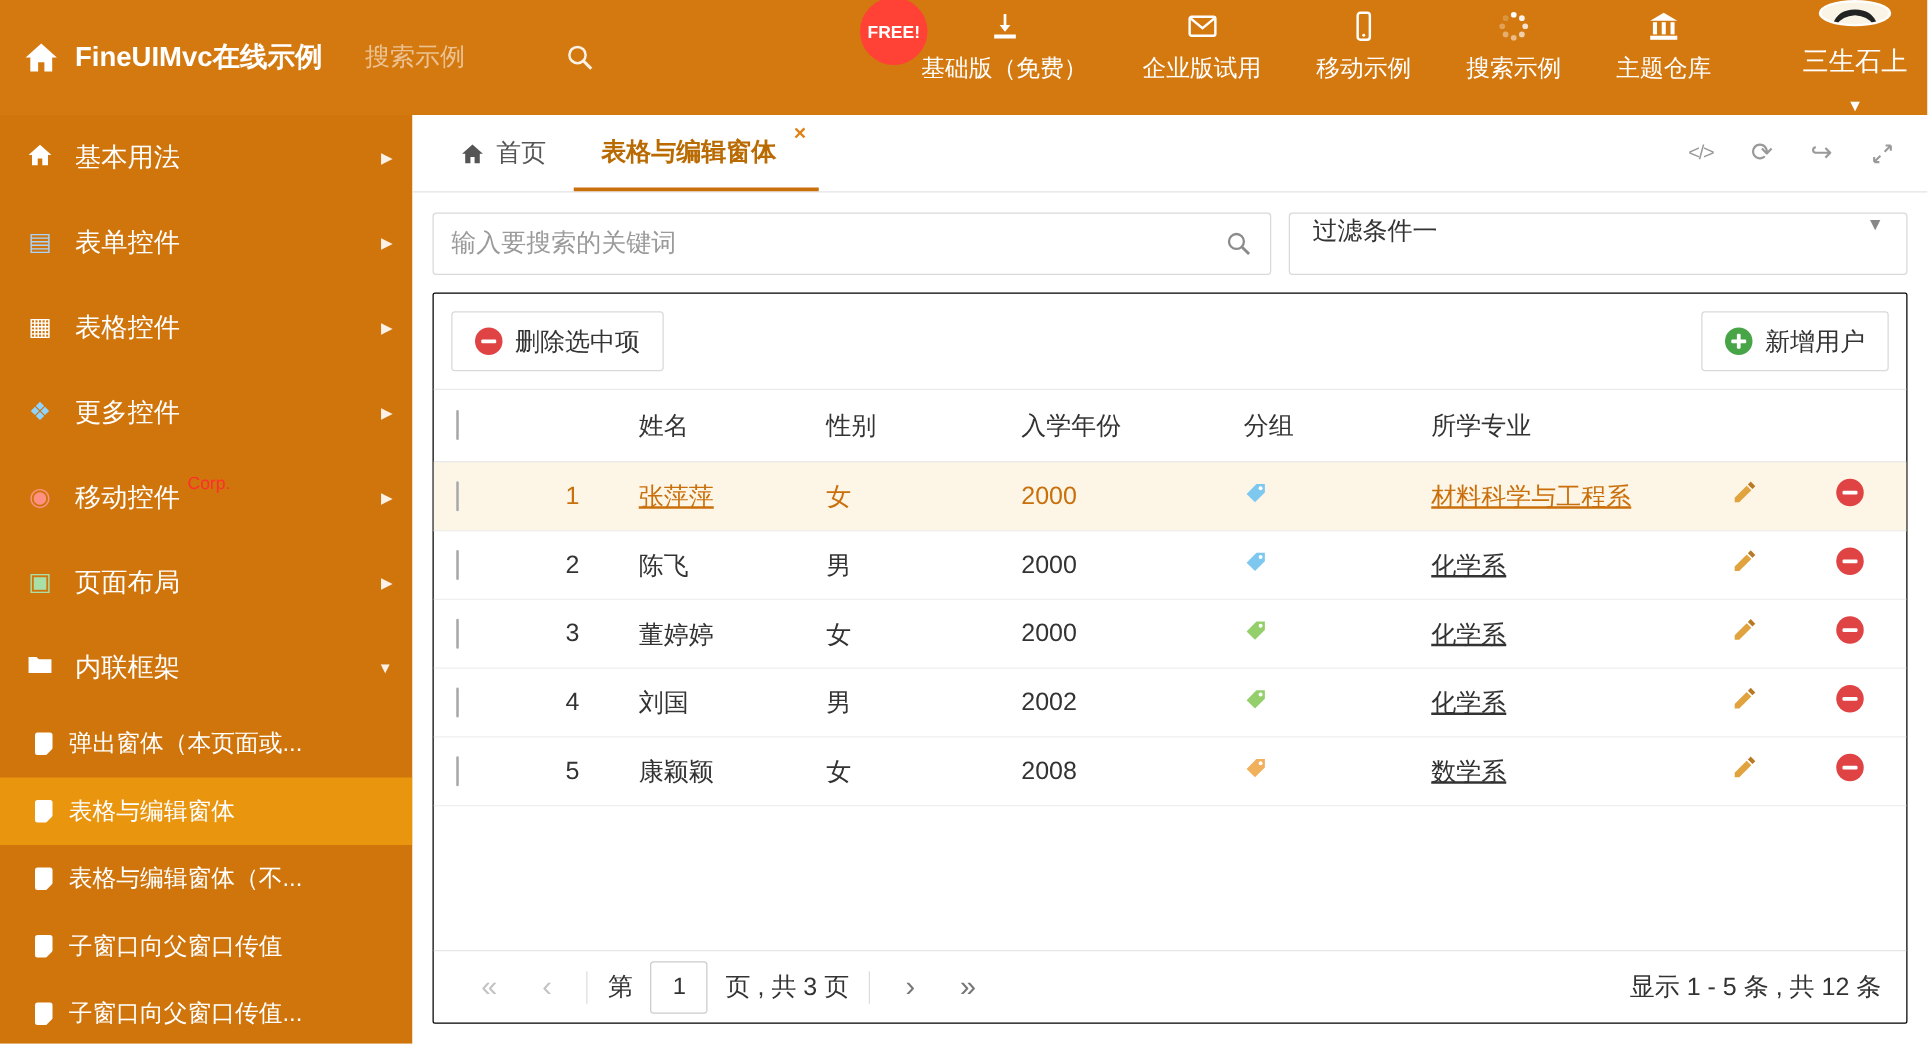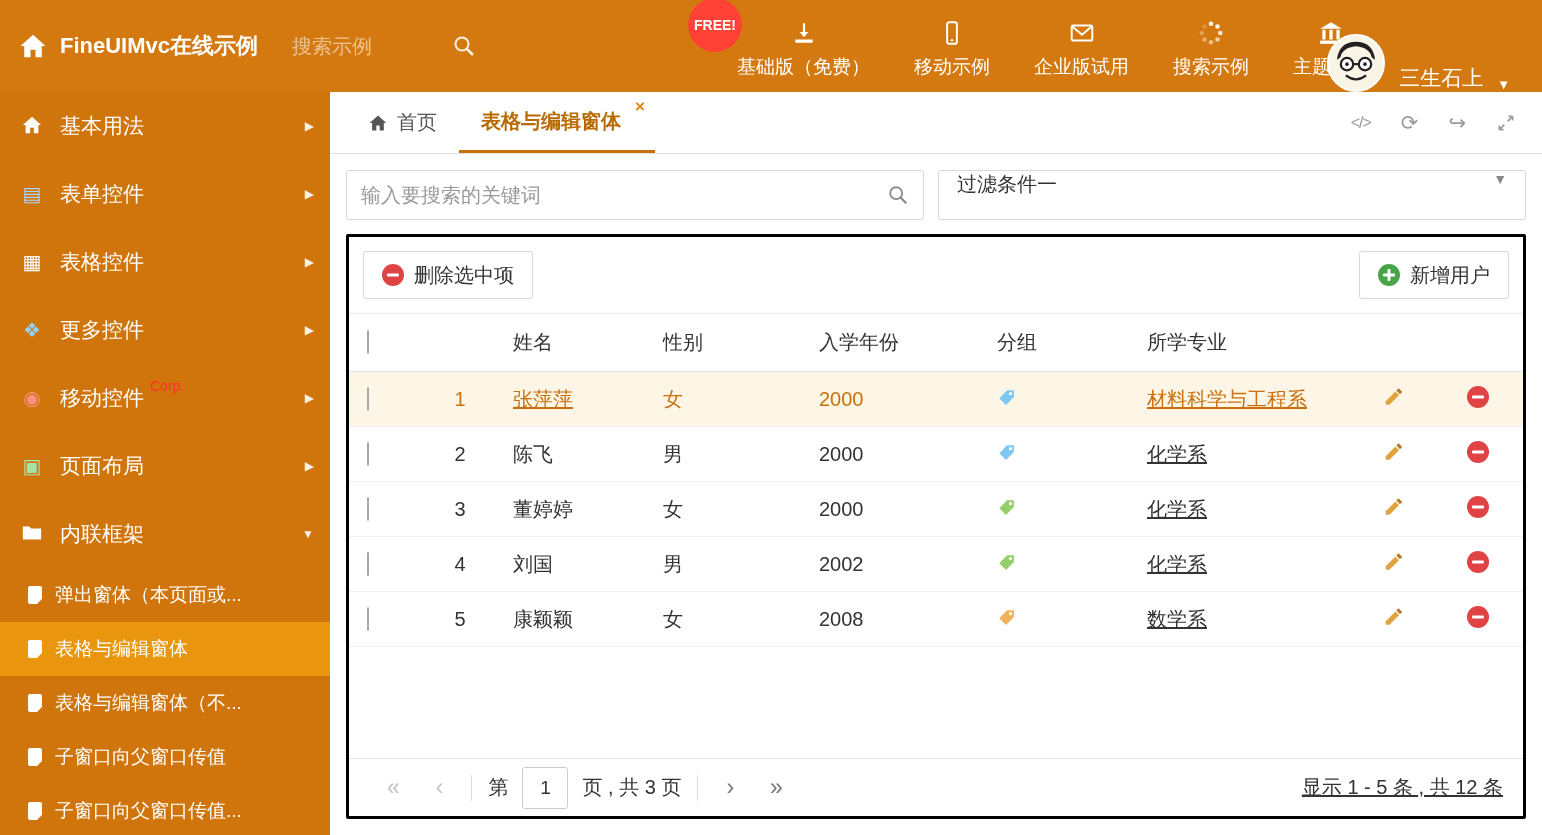--- a/index.html
+++ b/index.html
@@ -10,25 +10,25 @@
   
   .header { position:relative; height:92px; background:#d4790f; display:flex; align-items:center; color:#fff; flex:0 0 92px; }
   .logo { display:flex; align-items:center; margin-left:18px; gap:12px; }
   .logo svg { width:30px; height:30px; fill:#fff; }
   .logo-title { font-size:22px; font-weight:bold; color:#fff; }
   .hsearch { display:flex; align-items:center; margin-left:34px; width:205px; }
   .hsearch input { background:transparent; border:none; outline:none; color:#fff; font-size:20px; width:160px; }
   .hsearch input::placeholder { color:rgba(255,255,255,.55); }
   .hsearch .mag { color:rgba(255,255,255,.9); width:24px; height:24px; }
   .free-badge { position:absolute; left:688px; top:-2px; width:54px; height:54px; border-radius:50%; background:#ff4136; display:flex; align-items:center; justify-content:center; font-size:14px; font-weight:bold; color:#fff; z-index:3; }
-  .hnav { position:absolute; left:722px; top:0; height:92px; display:flex; align-items:flex-end; padding-bottom:12px; gap:14px; }
+  .hnav { position:absolute; left:722px; top:0; height:92px; display:flex; align-items:flex-end; padding-bottom:24px; gap:14px; }
   .hnav-item { display:flex; flex-direction:column; align-items:center; gap:8px; padding:0 15px; cursor:pointer; }
   .hnav-item svg { width:26px; height:26px; }
   .hnav-item .lbl { font-size:19px; color:#fff; white-space:nowrap; }
-  .huser { position:absolute; right:32px; top:0; height:92px; display:flex; align-items:flex-end; gap:14px; }
+  .huser { position:absolute; right:16px; top:0; height:92px; display:flex; align-items:center; gap:14px;flex-direction:column; }
   .avatar { width:58px; height:58px; border-radius:50%; border:2px solid #fff; background:#faf4e6; overflow:hidden; }
   .huser .uname { font-size:21px; color:#fff; }
   .huser .caret { font-size:13px; color:#fff; }
 
   
   .body-row { flex:1; display:flex; min-height:0; }
   .sidebar { width:330px; background:#d0750c; flex:0 0 330px; overflow:hidden; }
   .side-item { height:68px; display:flex; align-items:center; padding:0 18px; color:#fff; font-size:21px; position:relative; cursor:pointer; }
   .side-item .sicon { width:28px; margin-right:14px; font-size:20px; text-align:center; line-height:1; }
   .side-item .sicon svg { width:22px; height:22px; }
@@ -48,28 +48,28 @@
   .tab-home svg { width:20px; height:20px; fill:#555; }
   .tab.active { color:#b96a00; font-weight:bold; border-bottom:3px solid #c9700c; position:relative; padding-right:34px; }
   .tab-close { position:absolute; top:6px; right:10px; color:#e08214; font-size:17px; font-weight:bold; line-height:1; cursor:pointer; }
   .tab-tools { margin-left:auto; display:flex; align-items:center; gap:30px; padding-right:26px; color:#9a9a9a; }
   .tool { font-size:21px; color:#9a9a9a; cursor:pointer; line-height:1; }
   .tool.code { font-size:16px; letter-spacing:-1px; }
   .tool svg { width:20px; height:20px; display:block; }
 
   .content { flex:1; padding:16px; display:flex; flex-direction:column; min-height:0; }
   .filter-row { display:flex; gap:14px; margin-bottom:14px; flex:0 0 50px; }
-  .search-box { width:578px; height:50px; border:1px solid #d9d9d9; border-radius:3px; display:flex; align-items:center; padding:0 14px; }
+  .search-box { width:671px; height:50px; border:1px solid #d9d9d9; border-radius:3px; display:flex; align-items:center; padding:0 14px; }
   .search-box input { flex:1; border:none; outline:none; font-size:20px; color:#333; }
   .search-box input::placeholder { color:#9a9a9a; }
   .mag { width:22px; height:22px; color:#8a8a8a; }
   .filter-select { flex:1; height:50px; border:1px solid #d9d9d9; border-radius:3px; display:flex; align-items:flex-start; padding:0 18px; font-size:20px; color:#333; cursor:pointer; }
   .filter-select .caret { margin-left:auto; color:#888; font-size:14px; }
 
-  .panel { flex:1; border:3px solid #000000; border-radius:2px; display:flex; flex-direction:column; min-height:0; }
+  .panel { flex:1; border:1px solid #000000; border-radius:2px; display:flex; flex-direction:column; min-height:0; }
   .panel-toolbar { padding:14px; display:flex; align-items:center; border-bottom:1px solid #ececec; }
   .btn { height:48px; border:1px solid #d9d9d9; border-radius:3px; background:#fff; display:flex; align-items:center; gap:10px; padding:0 18px; font-size:20px; color:#333; cursor:pointer; }
   .btn-add { margin-left:auto; }
   .circle-icon { width:22px; height:22px; border-radius:50%; position:relative; display:inline-block; flex:0 0 22px; }
   .circle-minus { background:#e04343; }
   .circle-minus::after { content:""; position:absolute; left:5px; right:5px; top:50%; height:3px; transform:translateY(-50%); background:#fff; border-radius:1px; }
   .circle-plus { background:#47a447; }
   .circle-plus::after { content:""; position:absolute; left:5px; right:5px; top:50%; height:3px; transform:translateY(-50%); background:#fff; border-radius:1px; }
   .circle-plus::before { content:""; position:absolute; top:5px; bottom:5px; left:50%; width:3px; transform:translateX(-50%); background:#fff; border-radius:1px; }
 
@@ -91,21 +91,21 @@
   .pencil { cursor:pointer; width:22px; height:22px; display:inline-block; }
   .pencil svg { width:22px; height:22px; }
   .tbody-fill { flex:1; }
 
   .pager { margin-top:auto; height:58px; flex:0 0 58px; border-top:1px solid #e5e5e5; display:flex; align-items:center; padding:0 20px; font-size:20px; color:#333; }
   .pg-arrow { font-size:23px; padding:0 18px; cursor:pointer; color:#777; }
   .pg-arrow.disabled { color:#c3c3c3; }
   .pg-divider { width:1px; height:26px; background:#ddd; margin:0 10px; }
   .pg-label { margin:0 6px; }
   .pg-input { width:46px; height:42px; border:1px solid #ccc; border-radius:3px; text-align:center; font-size:19px; color:#333; margin:0 8px; outline:none; }
-  .pg-summary { margin-left:auto; font-size:20px; color:#333;text-decoration:underline; }
+  .pg-summary { margin-left:auto; font-size:20px; color:#333; }
 </style>
 </head>
 <body>
 
 <div class="app">
 
   <div class="header">
     <div class="logo">
       <svg viewBox="0 0 24 24">
           <path d="M12 3 L22 12 H19 V21 H14 V15 H10 V21 H5 V12 H2 Z"></path>
@@ -127,31 +127,31 @@
     <div class="hnav">
       <div class="hnav-item">
         <svg viewBox="0 0 24 24">
             <path d="M11 3 h2 v8 h3 l-4 5 -4 -5 h3 z" fill="#fff"></path>
             <path d="M4 18 h16 v3 h-16 z" fill="#fff"></path>
           </svg>
         <span class="lbl">基础版（免费）</span>
       </div>
       <div class="hnav-item">
         <svg viewBox="0 0 24 24">
+            <rect x="2.5" y="5" width="19" height="14" rx="1.5" fill="none" stroke="#fff" stroke-width="1.8"></rect>
+            <path d="M3 6 L12 13.5 L21 6" fill="none" stroke="#fff" stroke-width="1.8"></path>
+          </svg>
+        <span class="lbl">企业版试用</span>
+      </div>
+      <div class="hnav-item">
+        <svg viewBox="0 0 24 24">
             <rect x="7.5" y="2" width="9" height="20" rx="2" fill="none" stroke="#fff" stroke-width="1.8"></rect>
             <circle cx="12" cy="18.6" r="1.1" fill="#fff"></circle>
           </svg>
         <span class="lbl">移动示例</span>
-      </div>
-      <div class="hnav-item">
-        <svg viewBox="0 0 24 24">
-            <rect x="2.5" y="5" width="19" height="14" rx="1.5" fill="none" stroke="#fff" stroke-width="1.8"></rect>
-            <path d="M3 6 L12 13.5 L21 6" fill="none" stroke="#fff" stroke-width="1.8"></path>
-          </svg>
-        <span class="lbl">企业版试用</span>
       </div>
       <div class="hnav-item">
         <svg viewBox="0 0 24 24">
           <circle cx="12" cy="3.5" r="2.1" fill="#fff"></circle>
             <circle cx="18" cy="6" r="2.1" fill="#fff" opacity=".9"></circle>
             <circle cx="20.5" cy="12" r="2.1" fill="#fff" opacity=".8"></circle>
             <circle cx="18" cy="18" r="2.1" fill="#fff" opacity=".65"></circle>
             <circle cx="12" cy="20.5" r="2.1" fill="#fff" opacity=".5"></circle>
             <circle cx="6" cy="18" r="2.1" fill="#fff" opacity=".4"></circle>
             <circle cx="3.5" cy="12" r="2.1" fill="#fff" opacity=".3"></circle>

